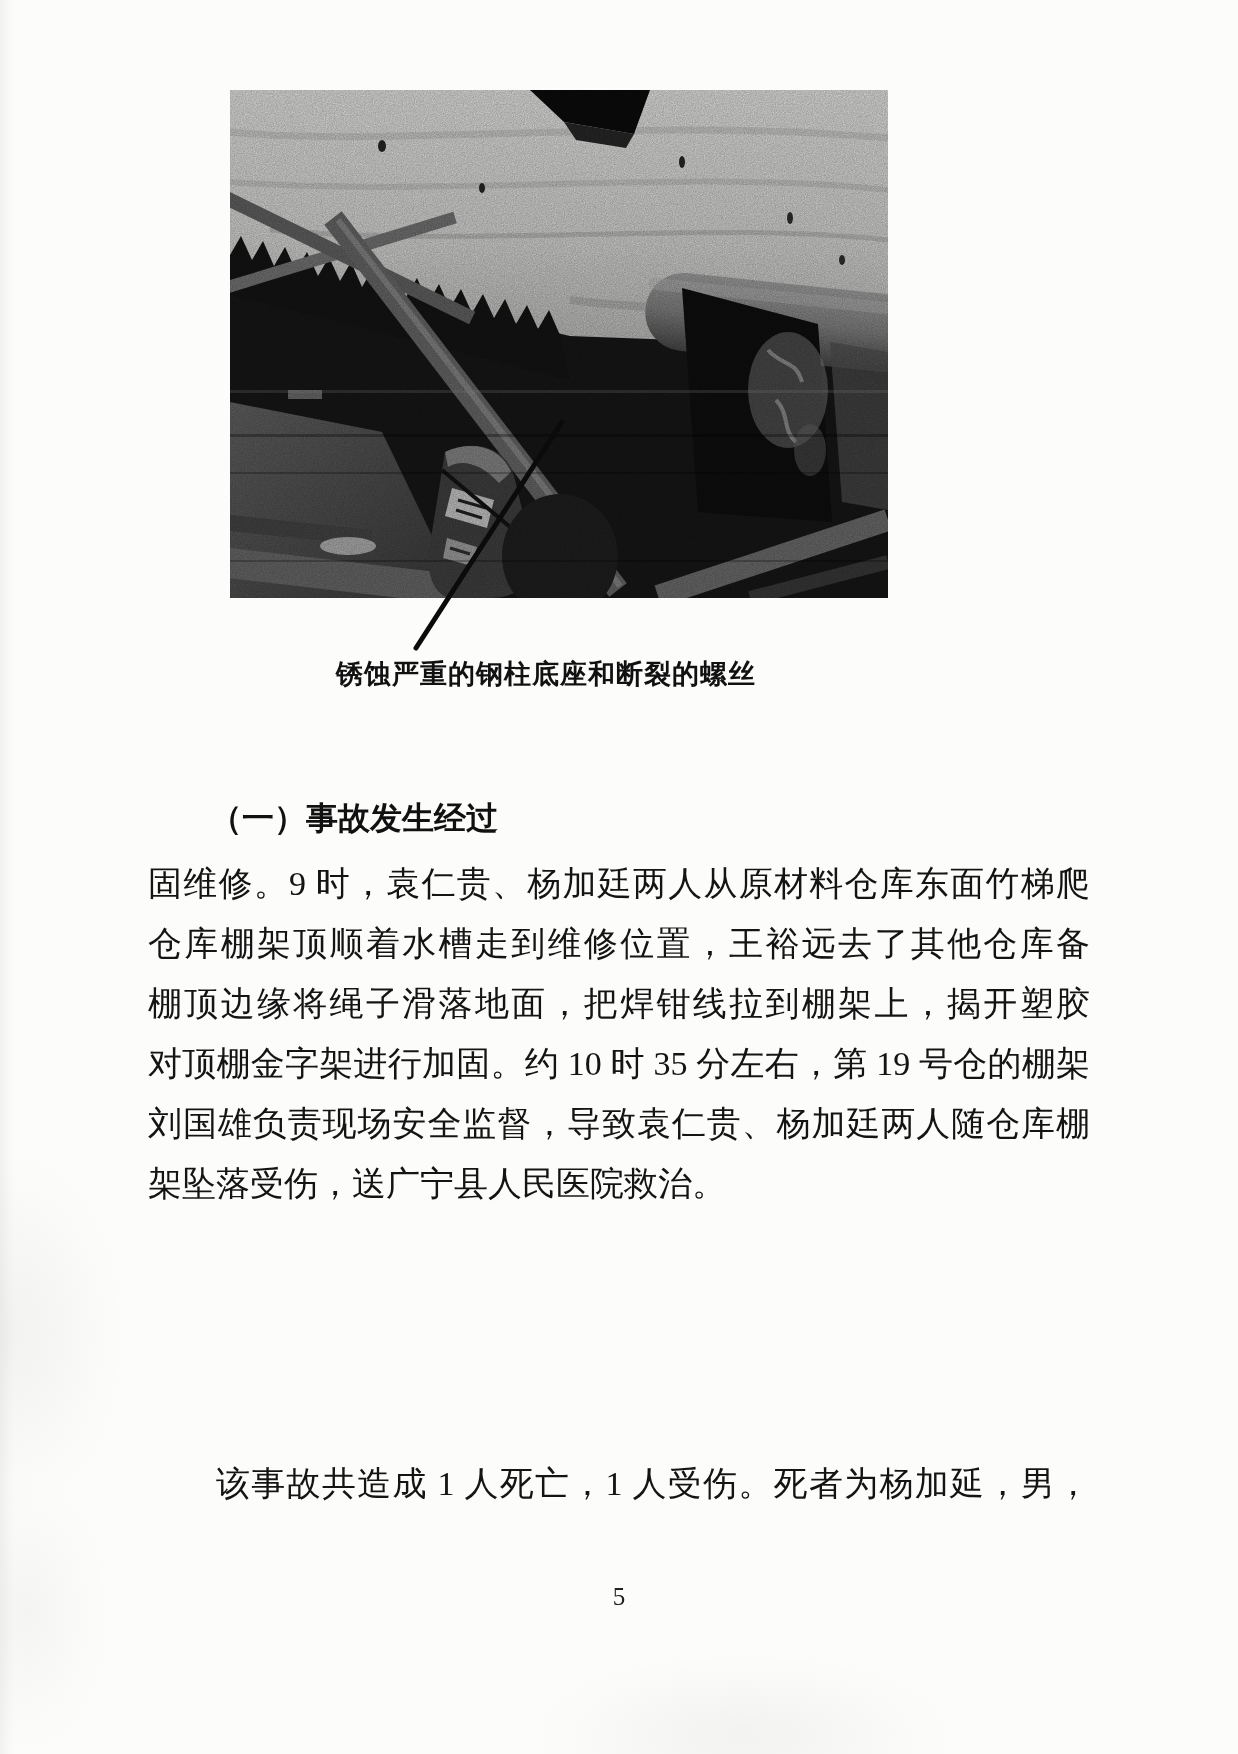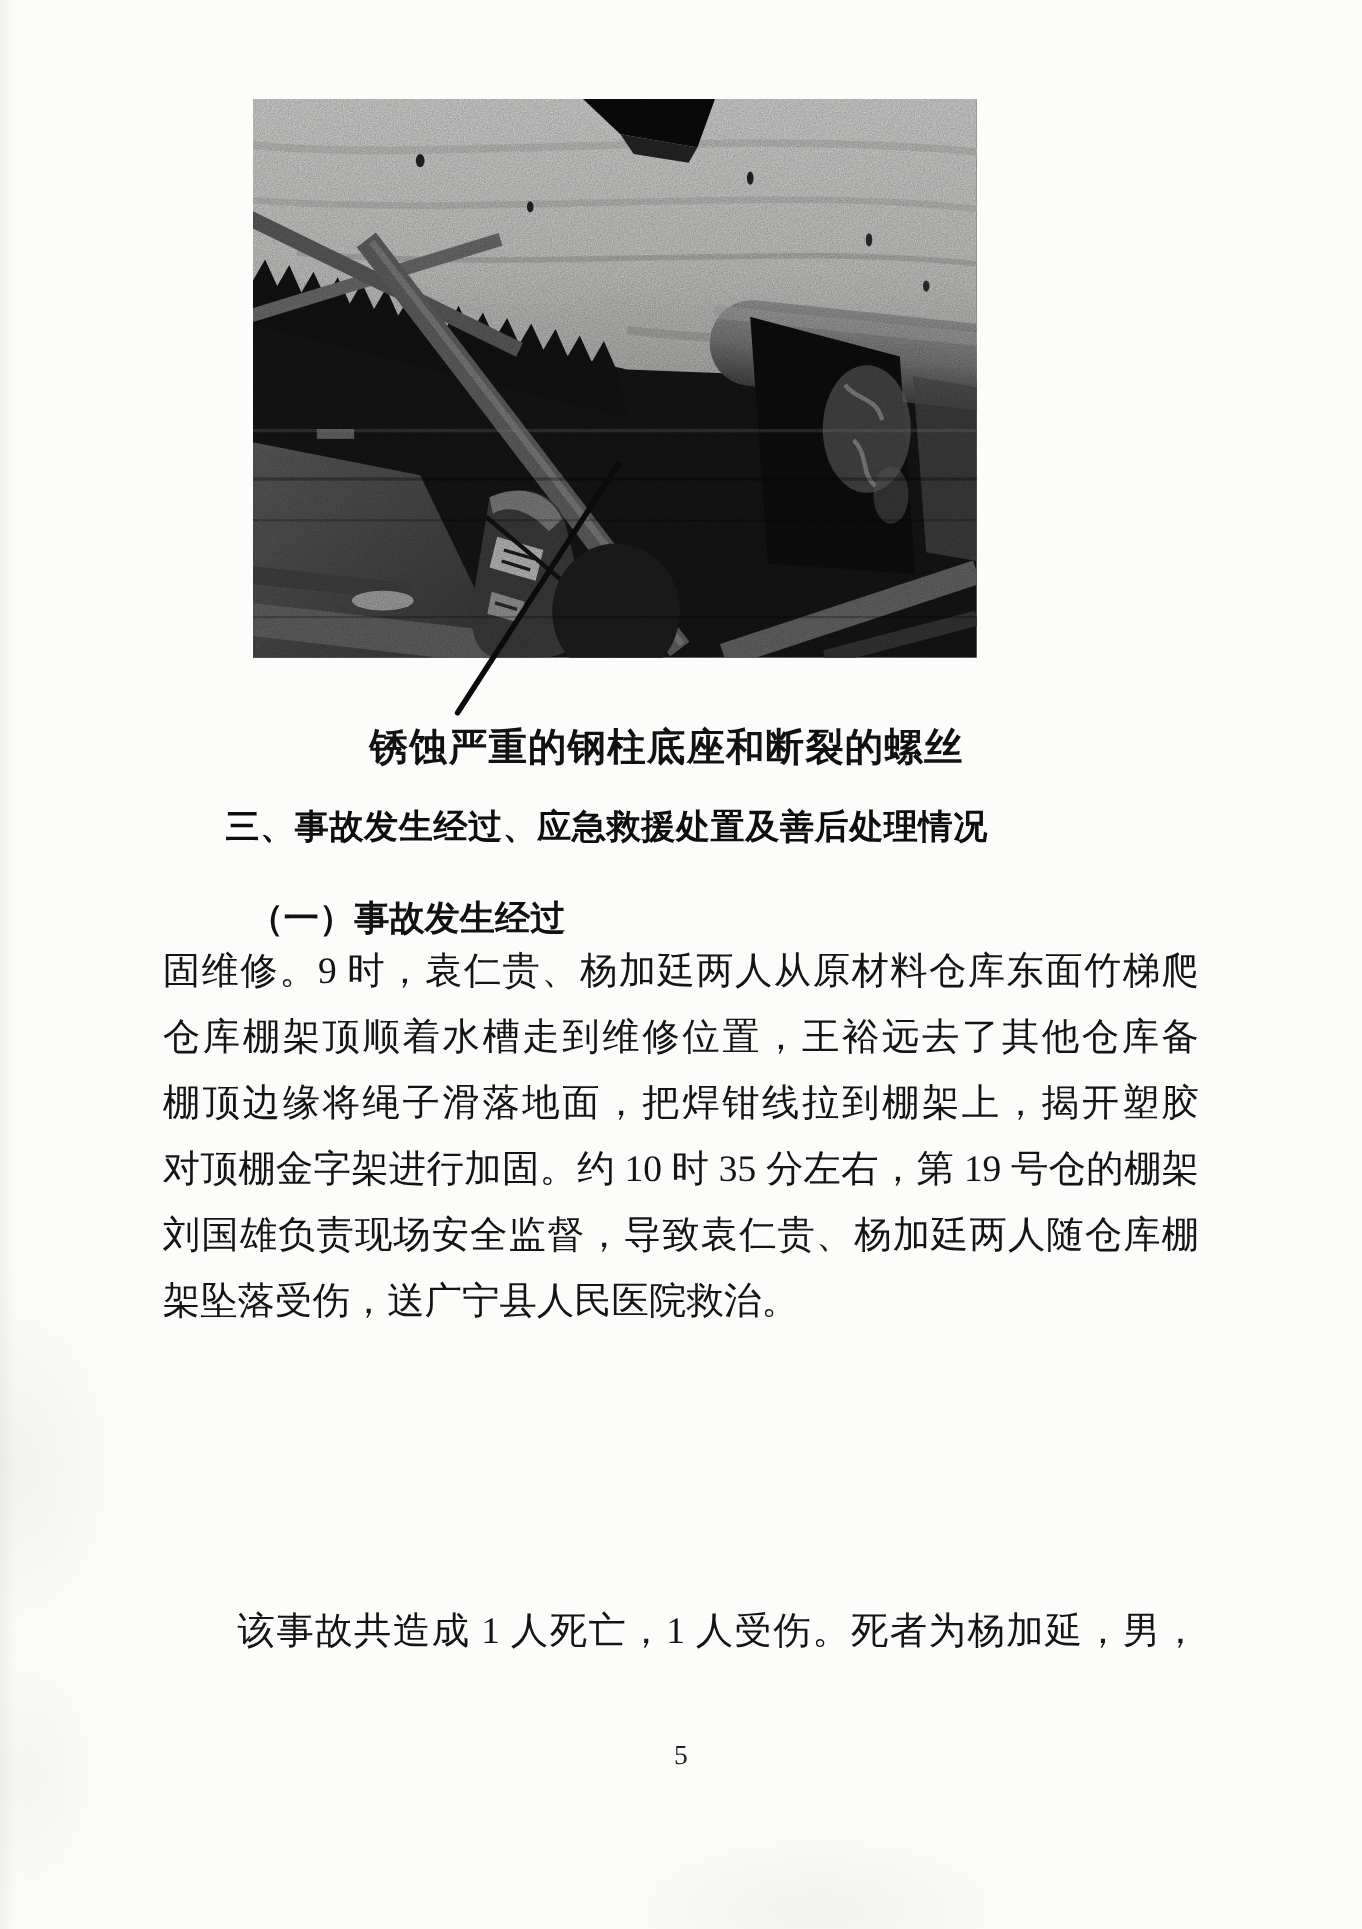--- a/index.html
+++ b/index.html
@@ -25,42 +25,42 @@
     height: 566px;
     margin: 0;
   }
   .photo svg { display: block; }
   .caption {
     position: absolute;
     left: 336px;
     top: 656px;
     font-family: "Liberation Sans", sans-serif;
     font-weight: bold;
-    font-size: 35px;
+    font-size: 27px;
     letter-spacing: 1px;
     color: #111;
   }
   .heading {
     position: absolute;
     left: 148px;
     top: 731px;
     width: 942px;
     margin: 0;
     text-indent: 57px;
     font-family: "Liberation Sans", sans-serif;
     font-weight: bold;
     font-size: 31px;
     letter-spacing: 0.5px;
     color: #0e0e0e;
   }
   .subheading {
     position: absolute;
     left: 148px;
     width: 942px;
-    margin: 16px;
+    margin: 0;
     text-indent: 62px;
     font-family: "Liberation Serif", serif;
     font-weight: bold;
     font-size: 32px;
     color: #111;
   }
   .bodyblock {
     position: absolute;
     left: 148px;
     width: 942px;
@@ -189,21 +189,20 @@
 
         <rect x="0" y="0" width="658" height="508" filter="url(#grain)" opacity="0.35"></rect>
       </g>
 
       <line x1="332" y1="332" x2="186" y2="558" stroke="#0b0b0b" stroke-width="5" stroke-linecap="round"></line>
     </svg>
   </figure>
 
   <div class="caption">锈蚀严重的钢柱底座和断裂的螺丝</div>
 
-  <h2 class="heading">三、事故发生经过、应急救援处置及善后处理情况</h2>
 
   <h3 class="subheading" style="top:797px">（一）事故发生经过</h3>
 
   <div class="bodyblock" style="top:858px">
     <div class="bline just">固维修。9 时，袁仁贵、杨加廷两人从原材料仓库东面竹梯爬上</div>
     <div class="bline just">仓库棚架顶顺着水槽走到维修位置，王裕远去了其他仓库备料，</div>
     <div class="bline just">棚顶边缘将绳子滑落地面，把焊钳线拉到棚架上，揭开塑胶瓦，</div>
     <div class="bline just">对顶棚金字架进行加固。约 10 时 35 分左右，第 19 号仓的棚架</div>
     <div class="bline just">刘国雄负责现场安全监督，导致袁仁贵、杨加廷两人随仓库棚</div>
     <div class="bline">架坠落受伤，送广宁县人民医院救治。</div>

